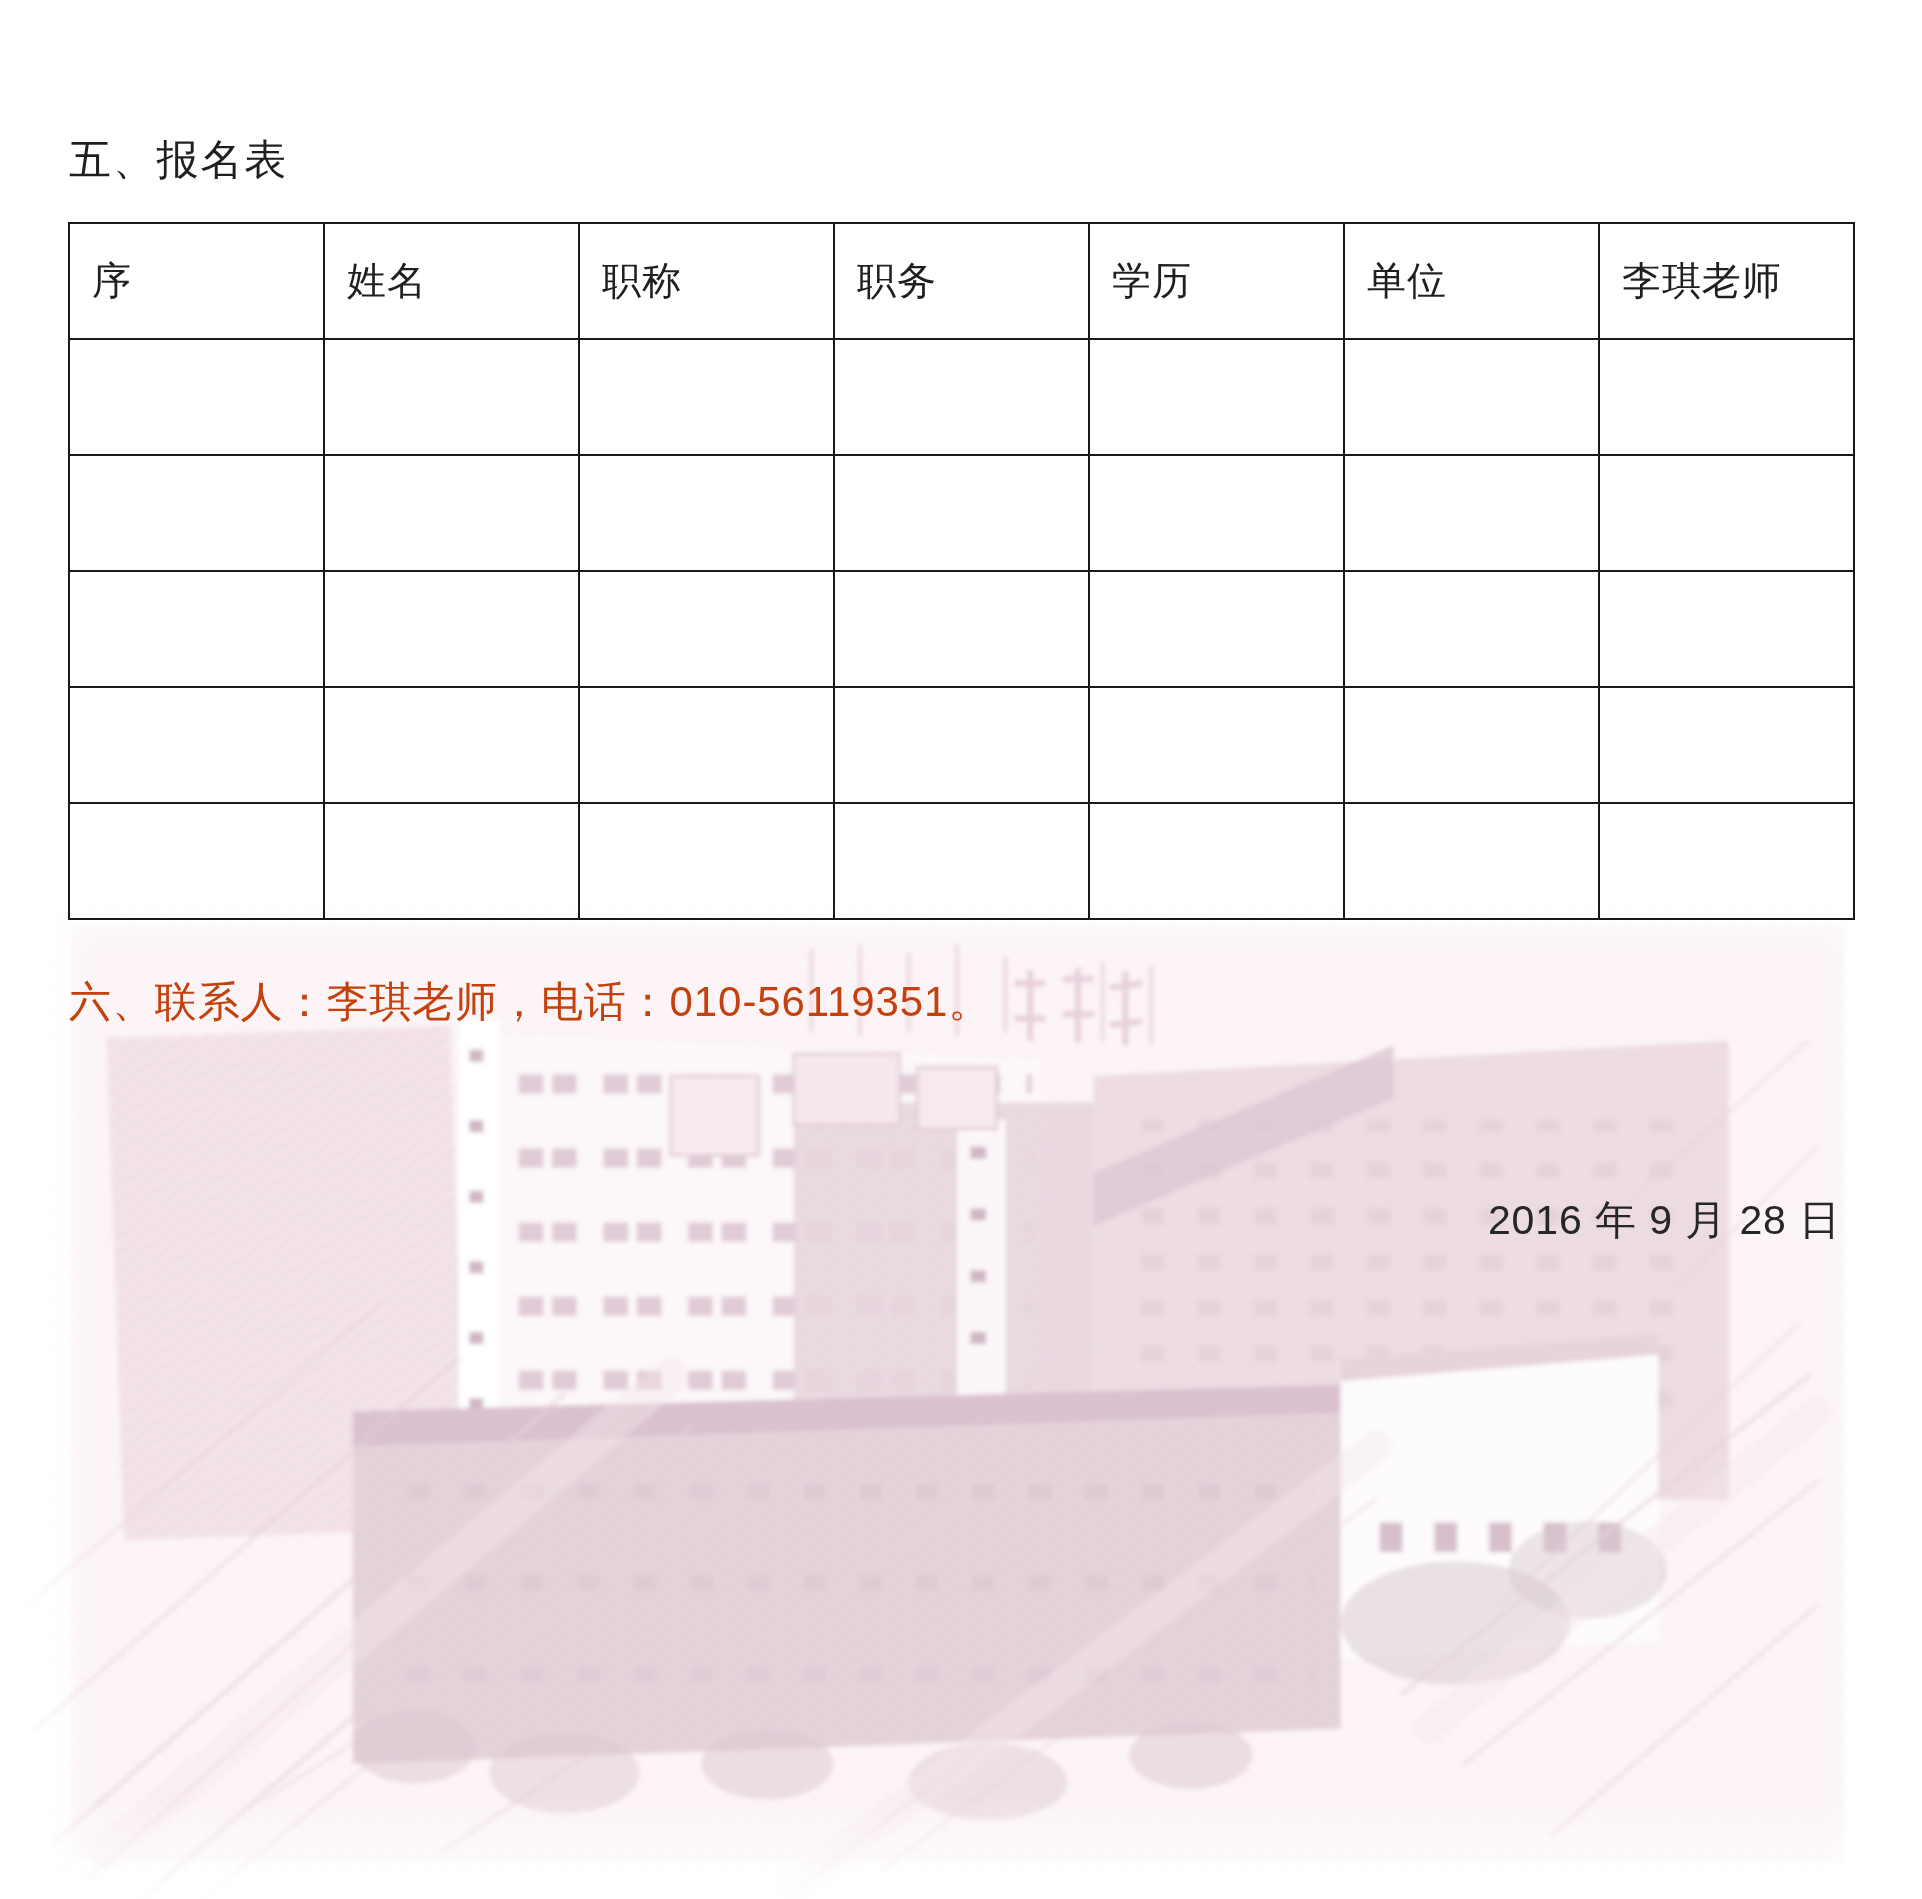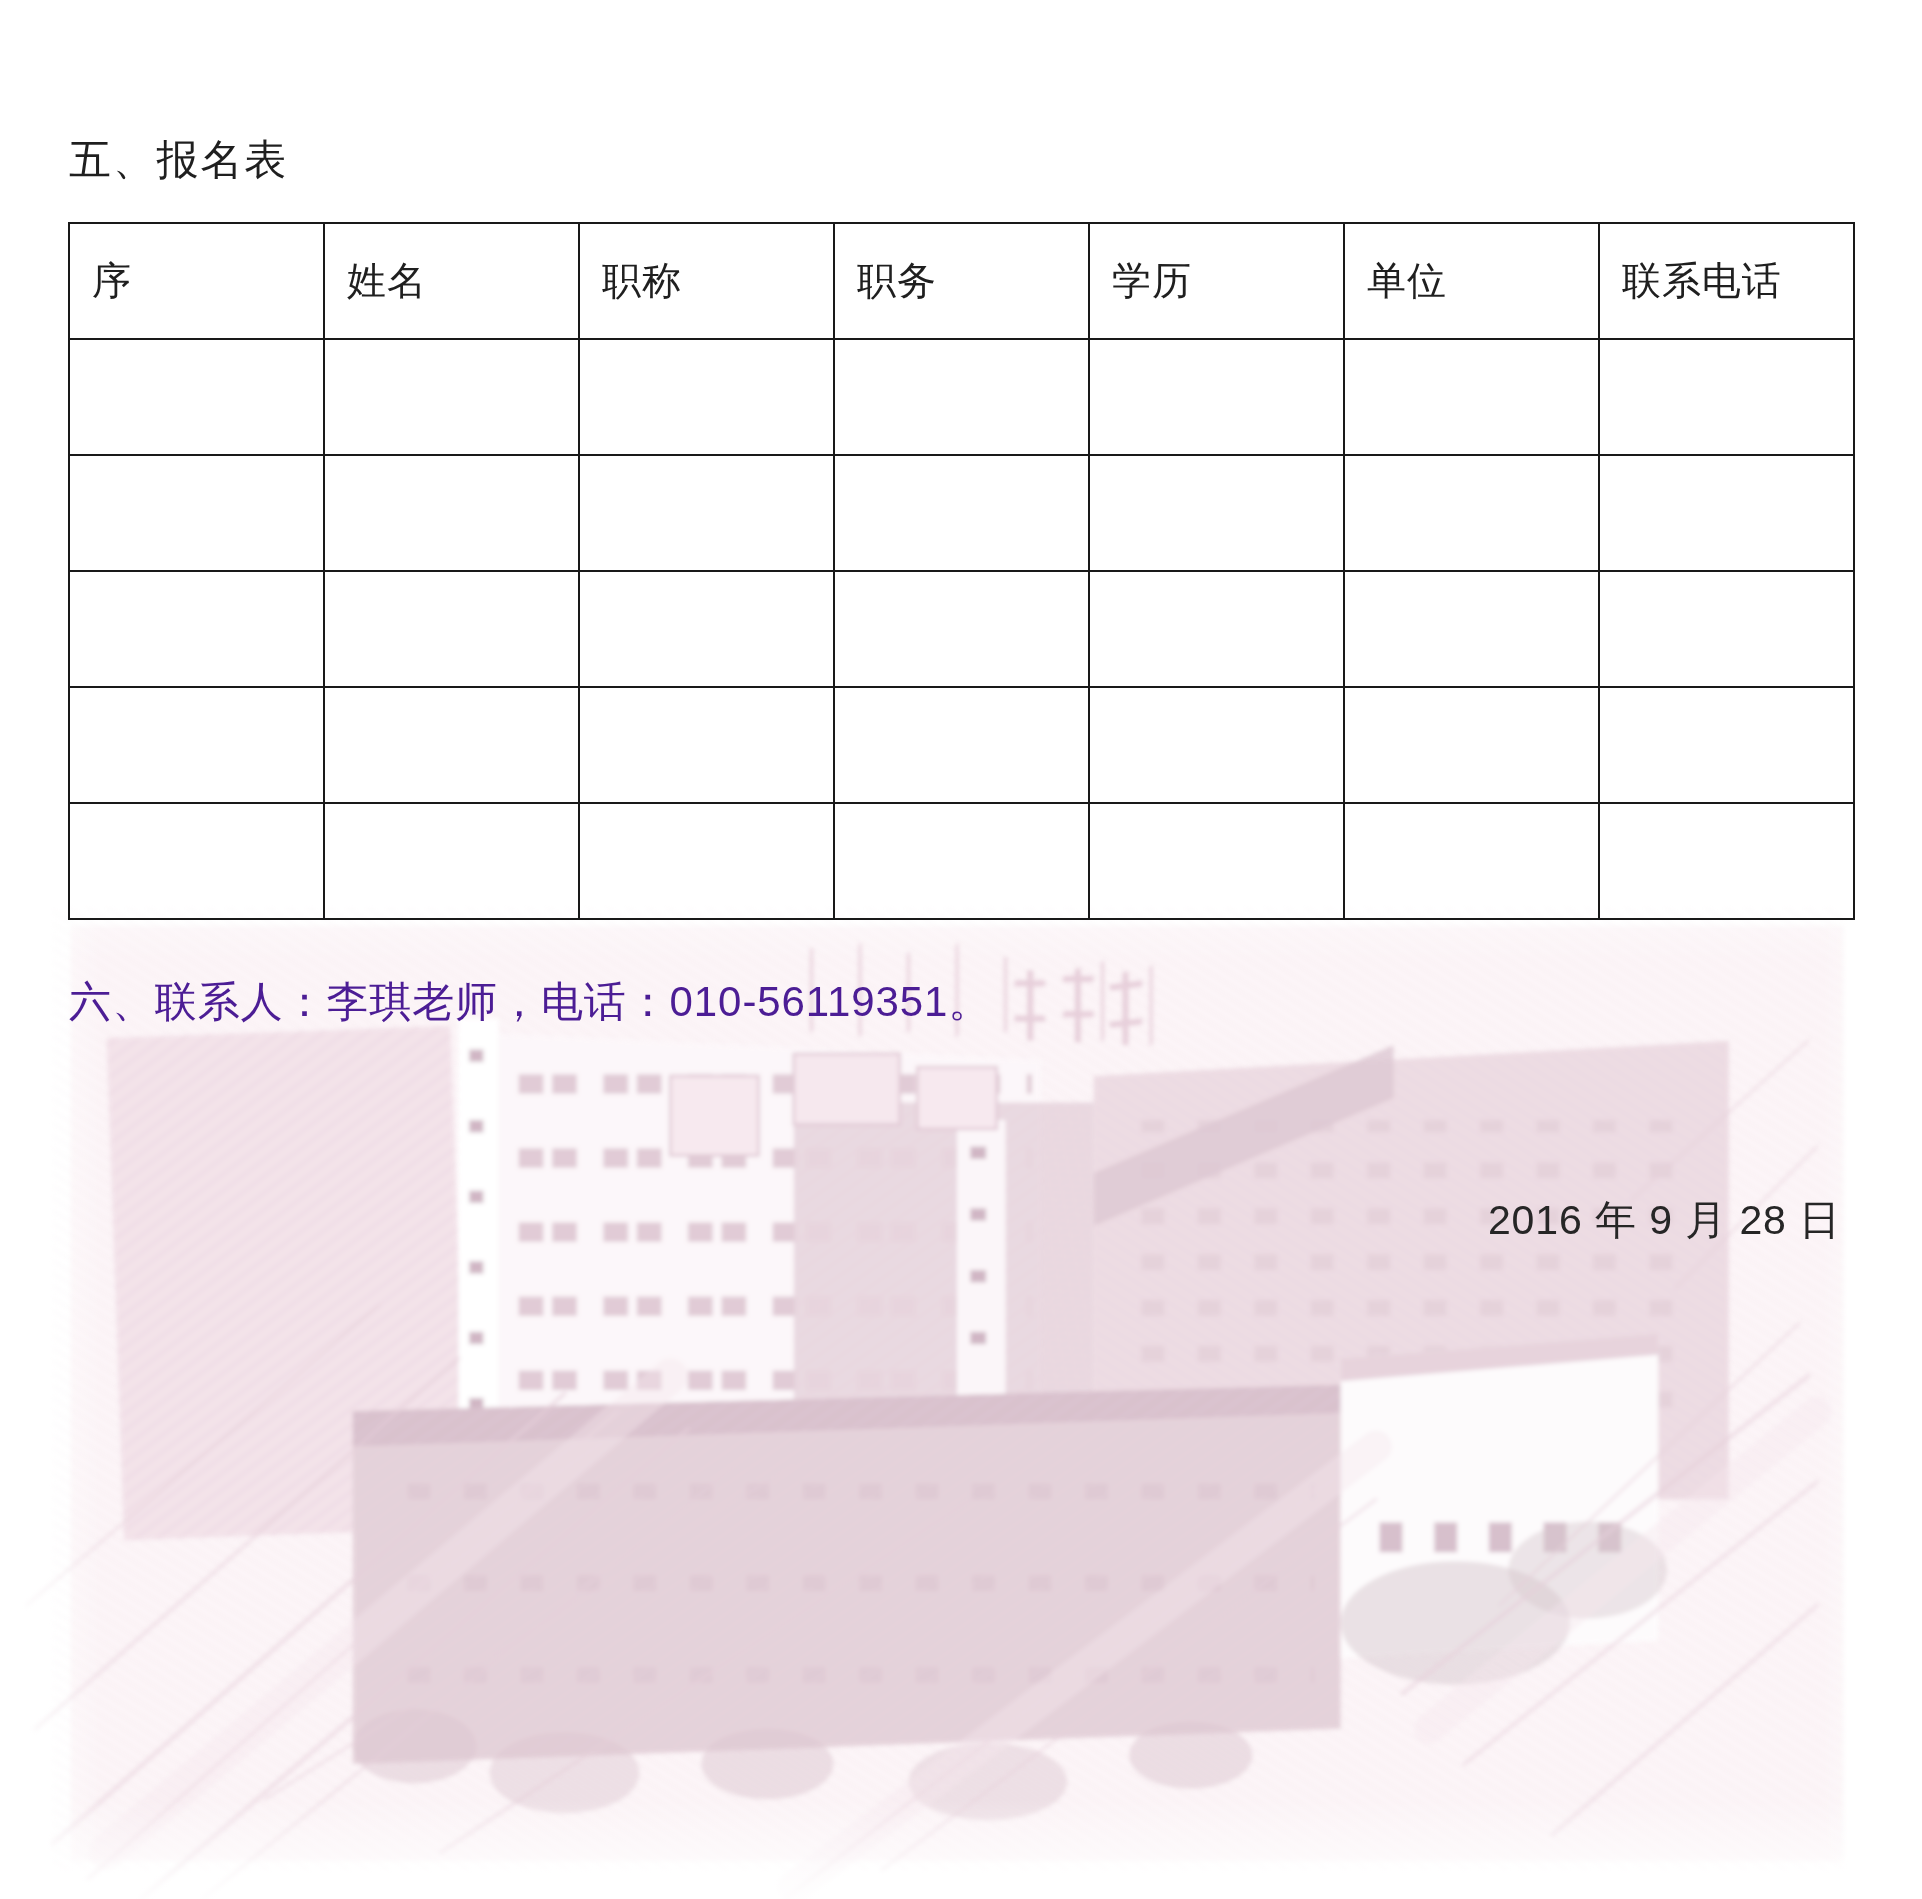--- a/index.html
+++ b/index.html
@@ -29,21 +29,21 @@
     border:2.6px solid #191919;
     height:114px;
     padding:0 5.3px 0 22px;
     font-size:39px;font-weight:400;color:#1f1f1f;
     text-align:left;vertical-align:middle;
     letter-spacing:0.9px;
     overflow:hidden;
   }
   .contact-line{
     position:absolute;left:69px;top:974px;
-    font-size:42px;color:#4c1d95;letter-spacing:0.9px;white-space:pre;
+    font-size:42px;color:#c2410c;letter-spacing:0.9px;white-space:pre;
   }
   .sig-org{
     position:absolute;right:79px;top:1076px;
     font-size:41px;color:#262626;letter-spacing:2.6px;text-align:right;
   }
   .sig-date{
     position:absolute;right:81px;top:1193px;
     font-size:41px;color:#262626;letter-spacing:0.9px;text-align:center;
   }
 </style>
@@ -215,21 +215,21 @@
             <col>
         </colgroup>
         <thead>
           <tr>
             <th>序</th>
             <th>姓名</th>
             <th>职称</th>
             <th>职务</th>
             <th>学历</th>
             <th>单位</th>
-            <th>联系电话</th>
+            <th>李琪老师</th>
           </tr>
         </thead>
         <tbody>
           <tr>
             <td></td>
               <td></td>
               <td></td>
               <td></td>
               <td></td>
               <td></td>

